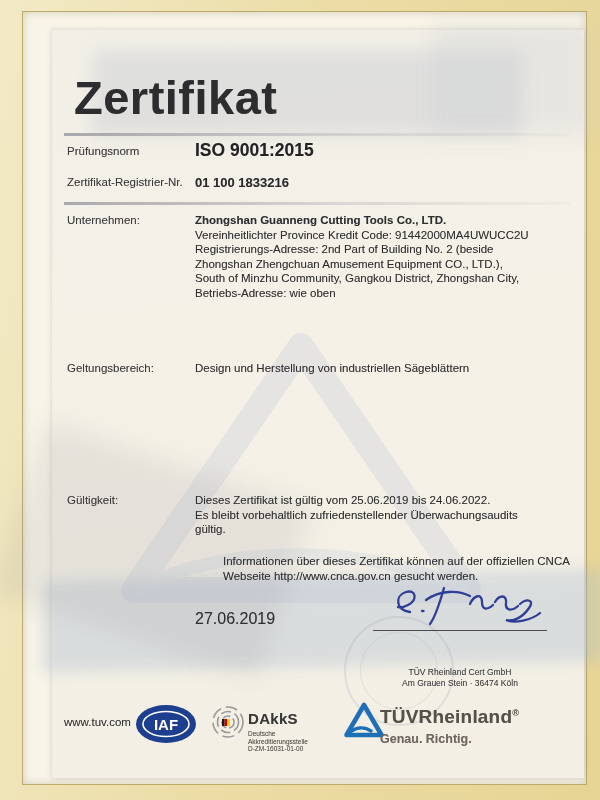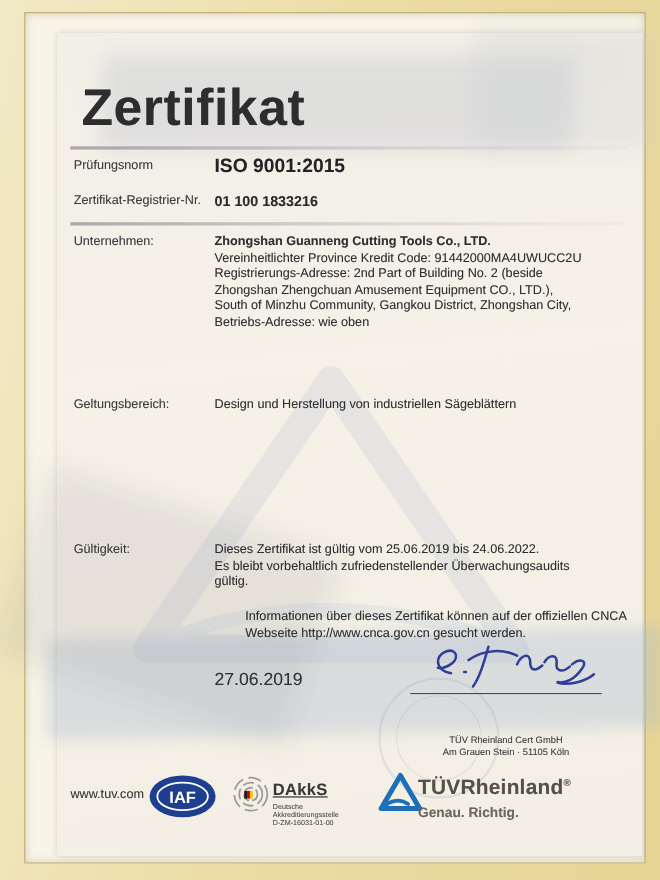--- a/index.html
+++ b/index.html
@@ -108,21 +108,21 @@
         <path d="M62 10 C 58 24, 54 38, 48 46"></path>
         <path d="M44 22 C 58 12, 76 12, 88 18"></path>
         <path d="M88 26 C 92 17, 100 15, 100 24 C 100 31, 104 33, 111 27"></path>
         <path d="M113 24 C 117 17, 125 16, 124 25 C 123 32, 129 34, 136 28"></path>
         <path d="M138 26 C 145 20, 153 22, 147 30 C 141 39, 132 44, 124 42 C 132 46, 150 42, 158 35"></path>
       </g>
     </svg>
     <div class="abs sig-line" style="left:321px;top:600px;"></div>
     <div class="abs signer" style="left:321px;top:605px;margin-top:32px;">
       <div>TÜV Rheinland Cert GmbH</div>
-      <div>Am Grauen Stein · 51105 Köln</div>
+      <div>Am Grauen Stein · 36474 Köln</div>
     </div>
 
     <div class="abs footer-row">
       <div class="abs website" style="left:12px;top:18px;">www.tuv.com</div>
 
       <svg class="abs" style="left:82px;top:4px;" width="64" height="44" viewBox="0 0 64 44">
         <ellipse cx="32" cy="22" rx="30" ry="19" fill="#1e3e8f"></ellipse>
         <ellipse cx="32" cy="22" rx="23" ry="12.5" fill="none" stroke="#ffffff" stroke-width="1.6"></ellipse>
         <text x="32" y="28" text-anchor="middle" font-size="15" font-weight="bold" fill="#ffffff" font-family="Liberation Sans, sans-serif">IAF</text>
       </svg>
@@ -131,21 +131,21 @@
         <svg class="abs" style="left:0;top:0;" width="36" height="42" viewBox="0 0 36 42">
           <g fill="none" stroke="#9a9a9a" stroke-width="1.6">
             <circle cx="18" cy="18" r="6" stroke-dasharray="8 3"></circle>
             <circle cx="18" cy="18" r="10.5" stroke-dasharray="10 4"></circle>
             <circle cx="18" cy="18" r="15" stroke-dasharray="12 5"></circle>
           </g>
           <rect x="12" y="15" width="2.6" height="7" fill="#1a1a1a"></rect>
           <rect x="14.6" y="15" width="2.6" height="7" fill="#cc0000"></rect>
           <rect x="17.2" y="15" width="2.6" height="7" fill="#f5c400"></rect>
         </svg>
-        <div class="abs dakks-word" style="left:38px;top:6px;text-decoration:underline;">DAkkS</div>
+        <div class="abs dakks-word" style="left:38px;top:6px;">DAkkS</div>
         <div class="abs dakks-small" style="left:38px;top:26px;">
           <div>Deutsche</div>
           <div>Akkreditierungsstelle</div>
           <div>D-ZM-16031-01-00</div>
         </div>
       </div>
 
       <svg class="abs" style="left:290px;top:2px;" width="44" height="42" viewBox="0 0 44 42">
         <path d="M22 5 L39.5 35 L4.5 35 Z" fill="none" stroke="#1d70b7" stroke-width="4.6" stroke-linejoin="round"></path>
         <path d="M6 34 C 13 27, 22 26, 29 31" fill="none" stroke="#1d70b7" stroke-width="3.4" stroke-linecap="round"></path>

